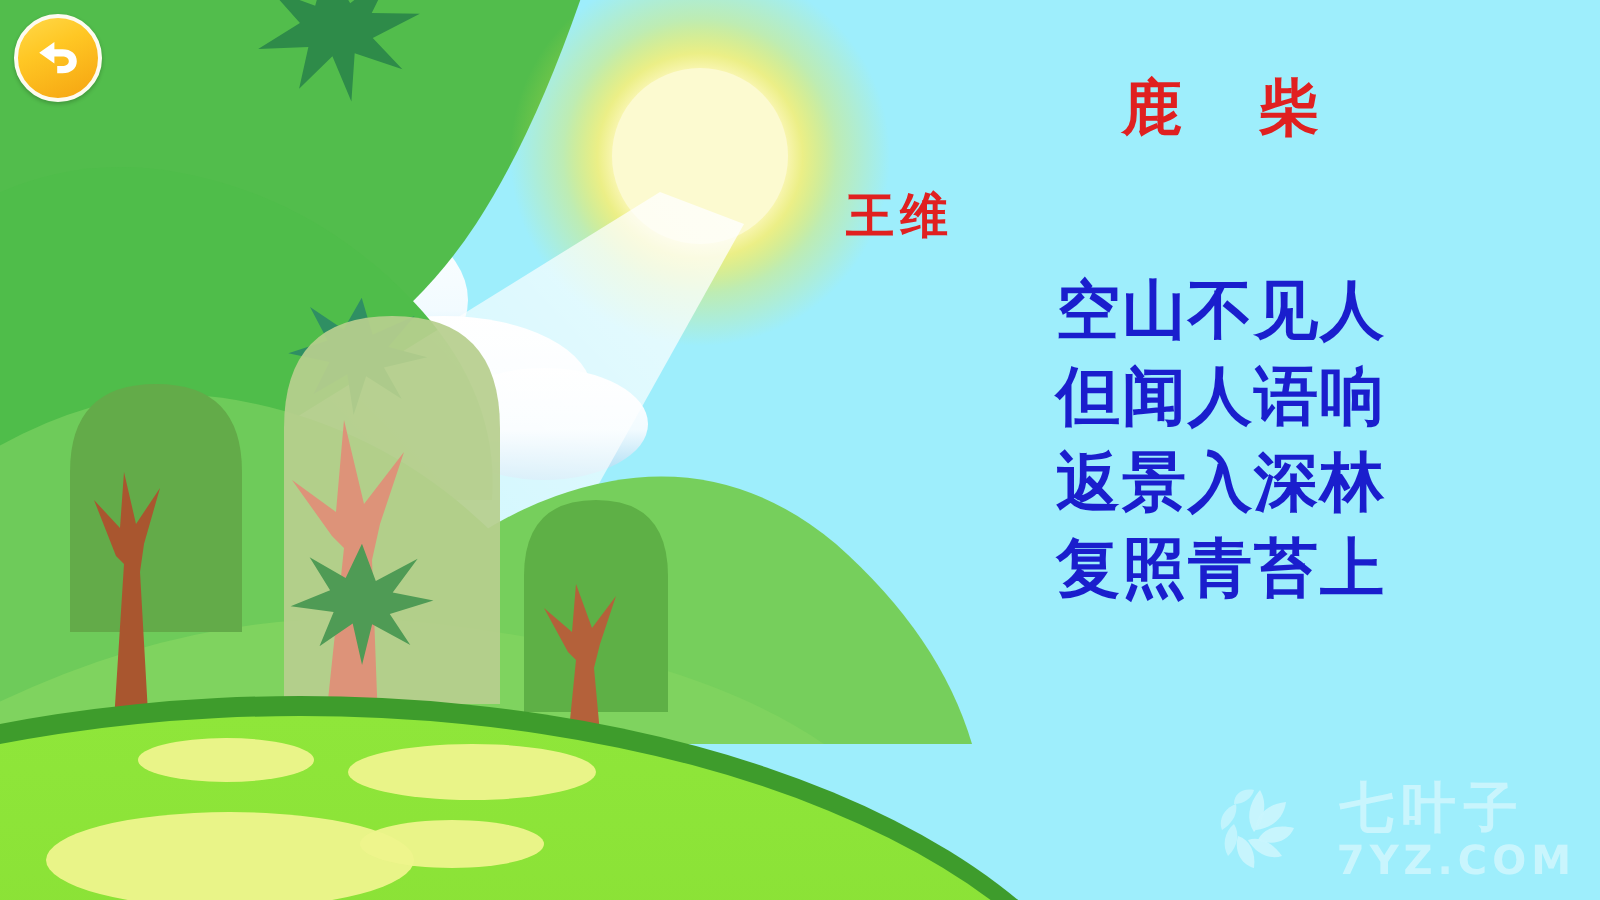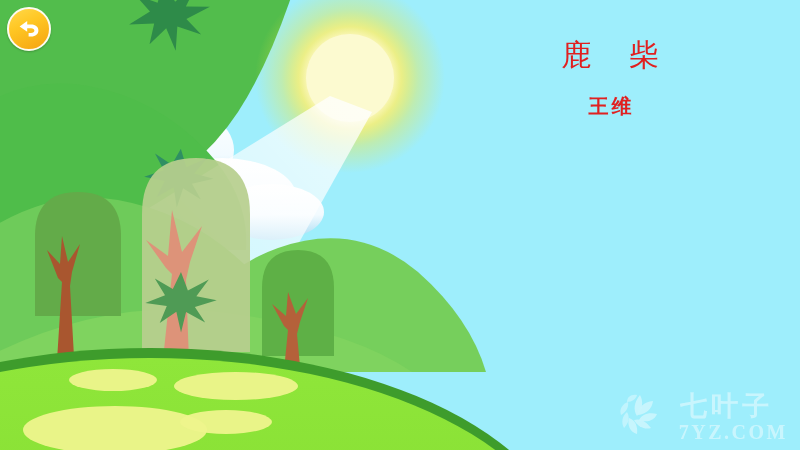--- a/index.html
+++ b/index.html
@@ -56,33 +56,33 @@
     pointer-events: none;
   }
   #poem-title {
     position: absolute;
     top: 40px;
     left: 0;
     width: 100%;
     text-align: center;
     color: #e02020;
     font-size: 30px;
-    font-weight: normal;
+    font-weight: bold;
     letter-spacing: 14px;
     text-indent: 14px;
     line-height: 1;
   }
   #poem-author {
     position: absolute;
     top: 96px;
     left: 0;
     width: 100%;
-    text-align: center;
+    text-align: left;
     color: #e02020;
-    font-size: 20px;
+    font-size: 24px;
     font-weight: bold;
     letter-spacing: 3px;
     text-indent: 3px;
     line-height: 1;
   }
   #poem-lines {
     position: absolute;
     top: 134px;
     left: 0;
     width: 100%;
@@ -97,26 +97,25 @@
     text-indent: 1px;
     white-space: nowrap;
   }
 
   
   #watermark {
     position: absolute;
     right: 12px;
     bottom: 8px;
     display: flex;
-    align-items: flex-end;
+    align-items: center;
     gap: 9px;
     opacity: 0.45;
     z-index: 18;
     pointer-events: none;
-    font-family: Liberation Serif, serif;
   }
   #watermark-logo { display:block; }
   #watermark-text { line-height: 1; }
   #watermark-cn {
     color: #ffffff;
     font-size: 27px;
     font-weight: bold;
     letter-spacing: 4px;
     text-indent: 4px;
     display: block;
@@ -251,20 +250,26 @@
                  C16.2 15.0 17.4 14.1 17.4 12.6
                  C17.4 11.1 16.2 10.2 14.0 10.2
                  L10.2 10.2 L10.2 13.8 L2.6 8.4 Z" fill="#ffffff"></path>
       </svg>
     </span>
   </div>
 
   <div id="poem-panel">
     <div id="poem-title">鹿 柴</div>
     <div id="poem-author">王维</div>
+    <div id="poem-lines">
+      <div class="poem-line">空山不见人</div>
+      <div class="poem-line">但闻人语响</div>
+      <div class="poem-line">返景入深林</div>
+      <div class="poem-line">复照青苔上</div>
+    </div>
   </div>
 
   <div id="watermark">
     <span>
       <svg id="watermark-logo" width="54" height="54" viewBox="0 0 54 54" aria-hidden="true">
         <g fill="#ffffff">
           <path d="M27 7 C21 14 20 22 24 28 C29 22 31 14 27 7 Z" opacity="0.95"></path>
           <path d="M40 13 C31 14 25 19 25 27 C33 26 39 21 40 13 Z" opacity="0.95"></path>
           <path d="M44 26 C36 24 29 26 26 32 C33 35 41 33 44 26 Z" opacity="0.95"></path>
           <path d="M38 40 C33 33 27 30 21 32 C25 39 32 42 38 40 Z" opacity="0.95"></path>

